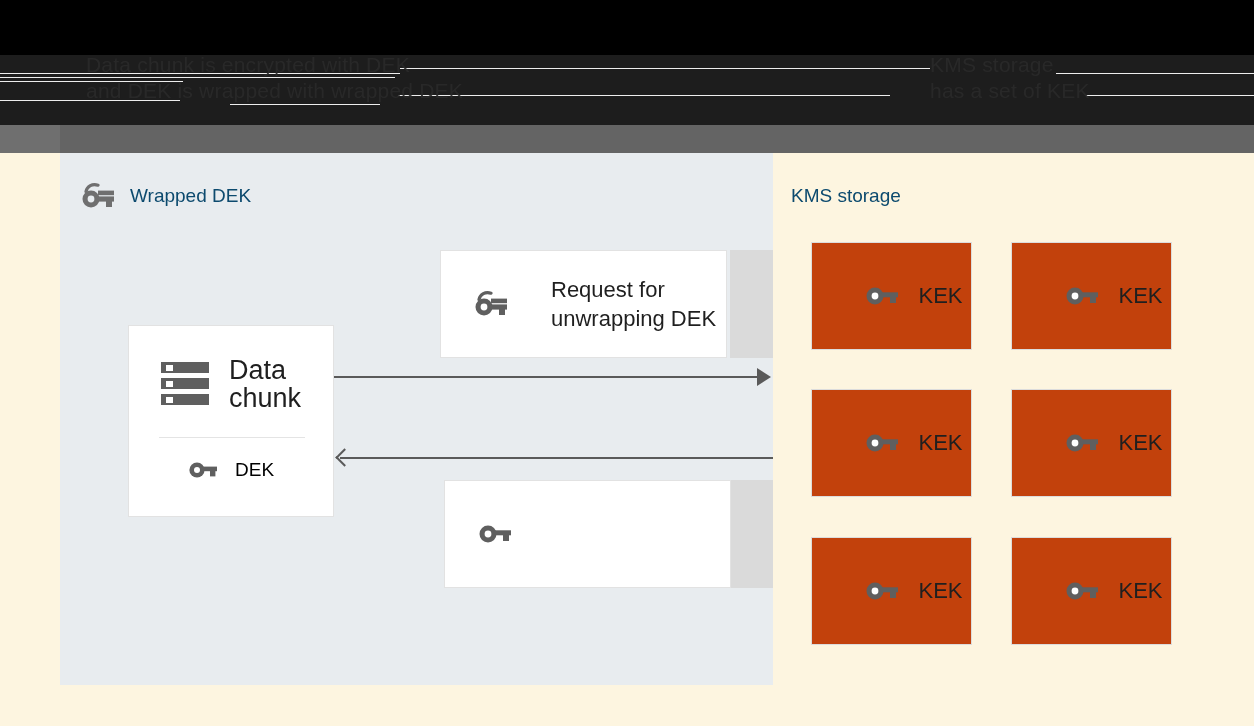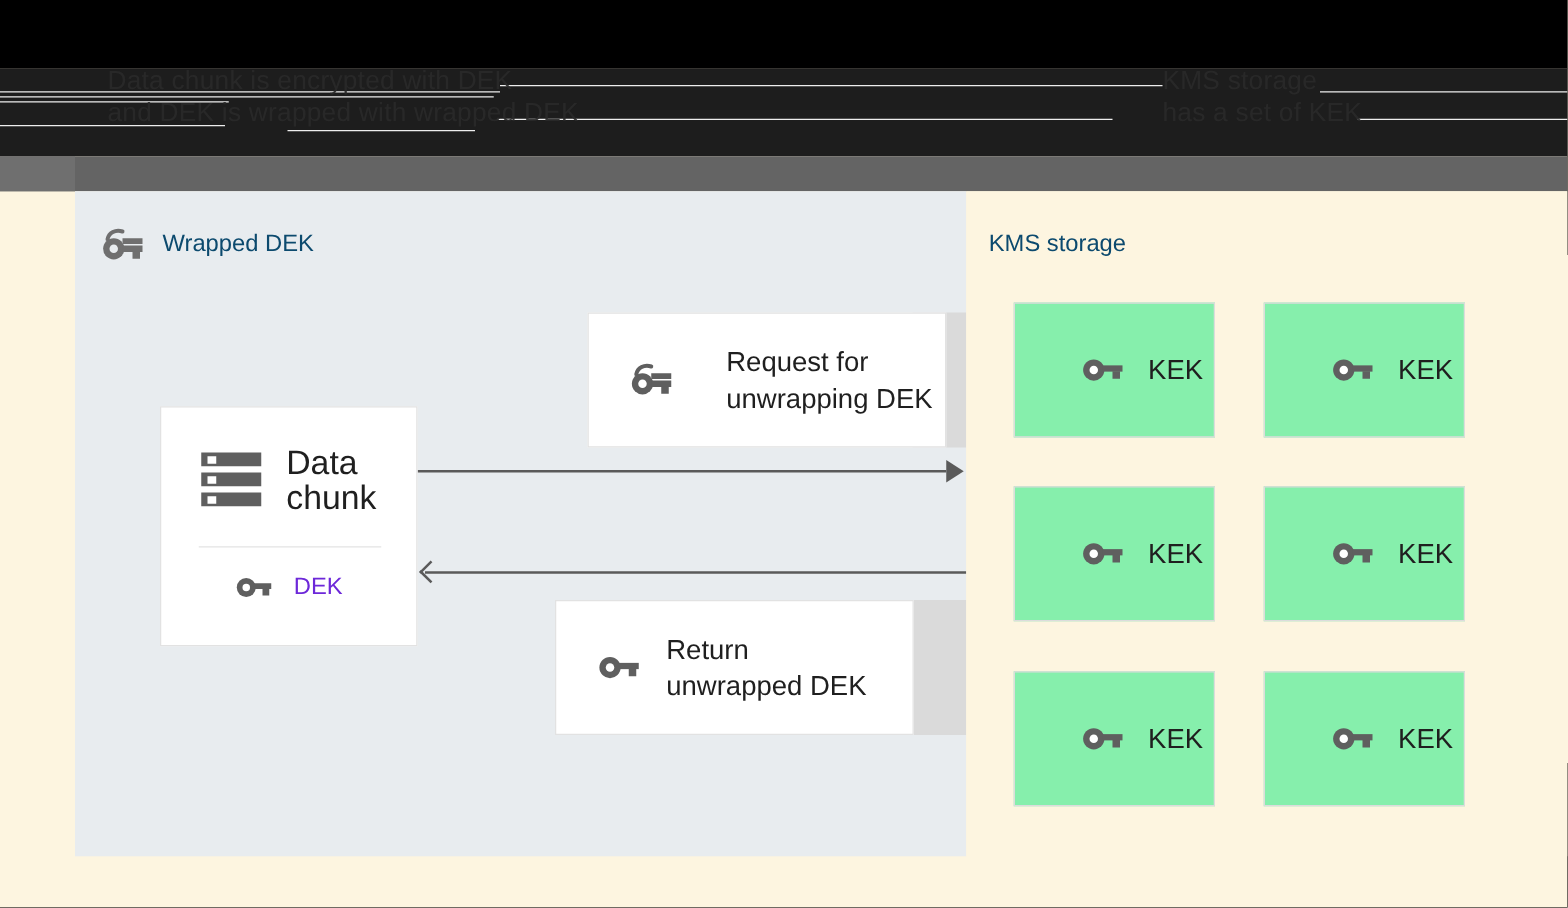--- a/index.html
+++ b/index.html
@@ -104,21 +104,21 @@
     font-size: 27px; line-height: 28px; color: #1f1f1f; white-space: pre-line;
   }
   .chunk-divider {
     position: absolute; left: 30px; top: 111px; width: 146px; height: 1px;
     background: #e4e4e4;
   }
   .chunk-bottom {
     position: absolute; left: 58px; top: 133px;
     display: flex; align-items: center; gap: 16px;
   }
-  .chunk-bottom .label { font-size: 19px; color: #6d28d9; }
+  .chunk-bottom .label { font-size: 19px; color: #000000; }
 
   
   .arrow-line {
     position: absolute; height: 2px; background: #5a5a5a;
   }
   .arrow-head-right {
     position: absolute;
     width: 0; height: 0;
     border-top: 9px solid transparent;
     border-bottom: 9px solid transparent;
@@ -129,21 +129,21 @@
     width: 13px; height: 13px;
     border-left: 2px solid #5a5a5a;
     border-bottom: 2px solid #5a5a5a;
     transform: rotate(45deg);
   }
 
   
   .kek-box {
     position: absolute;
     width: 161px; height: 108px;
-    background: #86efac;
+    background: #c2410c;
     border: 1px solid #dcdcdc;
     display: flex;
     align-items: center;
     justify-content: center;
     gap: 18px;
     padding-left: 44px;
   }
   .kek-box .label { font-size: 22px; color: #1f1f1f; }
 </style>
 </head>
@@ -187,21 +187,21 @@
     <span class="panel-title" style="position:static;">Wrapped DEK</span>
   </div>
 
   <div class="arrow-line" style="left:334px; top:376px; width:423px;"></div>
   <div class="arrow-head-right" style="left:757px; top:368px;"></div>
 
   <div class="arrow-line" style="left:340px; top:457px; width:433px;"></div>
   <div class="arrow-head-left" style="left:338px; top:451px;"></div>
 
   <div class="card-shadow" style="left:730px; top:250px; width:43px; height:108px;"></div>
-  <div class="msg-card" style="left:470px; top:250px; width:287px; height:108px;gap:42px;">
+  <div class="msg-card" style="left:440px; top:250px; width:287px; height:108px;gap:42px;">
     <span class="icon">
       <svg width="36" height="28" viewBox="0 0 36 28">
         <path d="M6 9.5 C7 4.2 12.5 1.2 18 3.2" stroke="#5f5f5f" stroke-width="3.2" fill="none" stroke-linecap="round"></path>
         <circle cx="11" cy="17" r="8.5" fill="#5f5f5f"></circle>
         <circle cx="11" cy="17" r="3.4" fill="#ffffff"></circle>
         <rect x="18" y="8.6" width="16" height="4.6" fill="#5f5f5f"></rect>
         <rect x="18" y="14.4" width="16" height="5.2" fill="#5f5f5f"></rect>
         <rect x="26" y="19" width="6" height="6" fill="#5f5f5f"></rect>
       </svg>
     </span>
@@ -212,22 +212,20 @@
   <div class="card-shadow" style="left:730px; top:480px; width:43px; height:108px;"></div>
   <div class="msg-card" style="left:444px; top:480px; width:287px; height:108px;">
     <span class="icon">
       <svg width="36" height="24" viewBox="0 0 36 24">
         <circle cx="11" cy="12" r="8.5" fill="#5f5f5f"></circle>
         <circle cx="11" cy="12" r="3.4" fill="#ffffff"></circle>
         <rect x="18" y="8.3" width="16" height="5" fill="#5f5f5f"></rect>
         <rect x="26" y="13" width="6" height="6" fill="#5f5f5f"></rect>
       </svg>
     </span>
-    <span class="label">Return
-unwrapped DEK</span>
   </div>
 
   <div class="chunk-card">
     <div class="chunk-top">
       <span class="icon">
         <svg width="52" height="48" viewBox="0 0 52 48">
           <rect x="2" y="2" width="48" height="11" fill="#5f5f5f"></rect>
           <rect x="7" y="5" width="7" height="6" fill="#ffffff"></rect>
           <rect x="2" y="18" width="48" height="11" fill="#5f5f5f"></rect>
           <rect x="7" y="21" width="7" height="6" fill="#ffffff"></rect>

